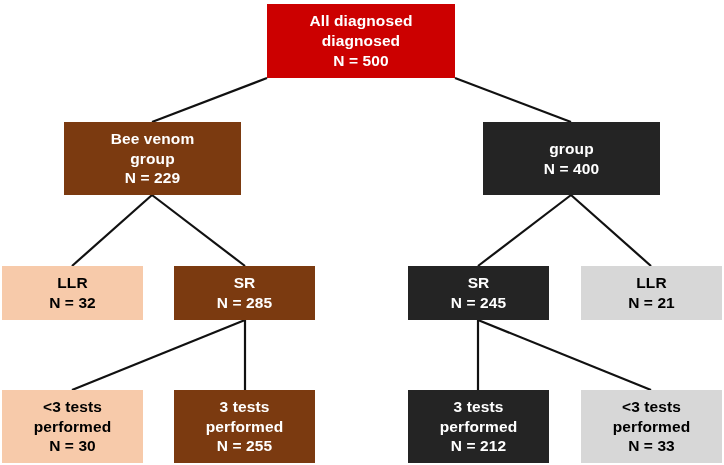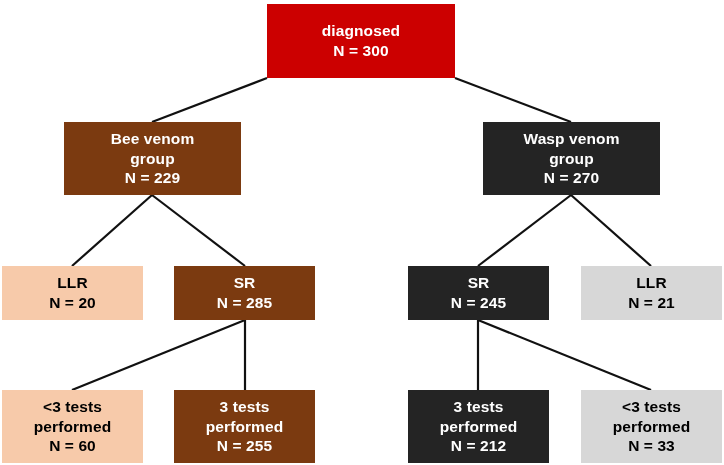--- a/index.html
+++ b/index.html
@@ -56,53 +56,53 @@
       <line x1="152" y1="195" x2="245" y2="266" stroke="#111111" stroke-width="2.2"></line>
       <line x1="571" y1="195" x2="478" y2="266" stroke="#111111" stroke-width="2.2"></line>
       <line x1="571" y1="195" x2="651" y2="266" stroke="#111111" stroke-width="2.2"></line>
       <line x1="245" y1="320" x2="72" y2="390" stroke="#111111" stroke-width="2.2"></line>
       <line x1="245" y1="320" x2="245" y2="390" stroke="#111111" stroke-width="2.2"></line>
       <line x1="478" y1="320" x2="478" y2="390" stroke="#111111" stroke-width="2.2"></line>
       <line x1="478" y1="320" x2="651" y2="390" stroke="#111111" stroke-width="2.2"></line>
     </svg>
   <div id="node-layer">
       <div class="node-box" style="left: 267px; top: 4px; width: 188px; height: 74px; background: rgb(204, 0, 0); color: rgb(255, 255, 255);">
+        <span class="node-line">All diagnosed</span>
         <span class="node-line">diagnosed</span>
-        <span class="node-line">N = 300</span>
+        <span class="node-line">N = 500</span>
       </div>
       <div class="node-box" style="left: 64px; top: 122px; width: 177px; height: 73px; background: rgb(123, 58, 16); color: rgb(255, 255, 255); text-align: right;">
         <span class="node-line">Bee venom</span>
         <span class="node-line">group</span>
         <span class="node-line">N = 229</span>
       </div>
       <div class="node-box" style="left: 483px; top: 122px; width: 177px; height: 73px; background: rgb(36, 36, 36); color: rgb(255, 255, 255);">
-        <span class="node-line">Wasp venom</span>
         <span class="node-line">group</span>
-        <span class="node-line">N = 270</span>
+        <span class="node-line">N = 400</span>
       </div>
       <div class="node-box" style="left: 2px; top: 266px; width: 141px; height: 54px; background: rgb(247, 202, 170); color: rgb(0, 0, 0);">
         <span class="node-line">LLR</span>
-        <span class="node-line">N = 20</span>
+        <span class="node-line">N = 32</span>
       </div>
       <div class="node-box" style="left: 174px; top: 266px; width: 141px; height: 54px; background: rgb(123, 58, 16); color: rgb(255, 255, 255);">
         <span class="node-line">SR</span>
         <span class="node-line">N = 285</span>
       </div>
       <div class="node-box" style="left: 408px; top: 266px; width: 141px; height: 54px; background: rgb(36, 36, 36); color: rgb(255, 255, 255);">
         <span class="node-line">SR</span>
         <span class="node-line">N = 245</span>
       </div>
       <div class="node-box" style="left: 581px; top: 266px; width: 141px; height: 54px; background: rgb(215, 215, 215); color: rgb(0, 0, 0);">
         <span class="node-line">LLR</span>
         <span class="node-line">N = 21</span>
       </div>
       <div class="node-box" style="left: 2px; top: 390px; width: 141px; height: 73px; background: rgb(247, 202, 170); color: rgb(0, 0, 0);">
         <span class="node-line">&lt;3 tests</span>
         <span class="node-line">performed</span>
-        <span class="node-line">N = 60</span>
+        <span class="node-line">N = 30</span>
       </div>
       <div class="node-box" style="left: 174px; top: 390px; width: 141px; height: 73px; background: rgb(123, 58, 16); color: rgb(255, 255, 255);">
         <span class="node-line">3 tests</span>
         <span class="node-line">performed</span>
         <span class="node-line">N = 255</span>
       </div>
       <div class="node-box" style="left: 408px; top: 390px; width: 141px; height: 73px; background: rgb(36, 36, 36); color: rgb(255, 255, 255);">
         <span class="node-line">3 tests</span>
         <span class="node-line">performed</span>
         <span class="node-line">N = 212</span>

